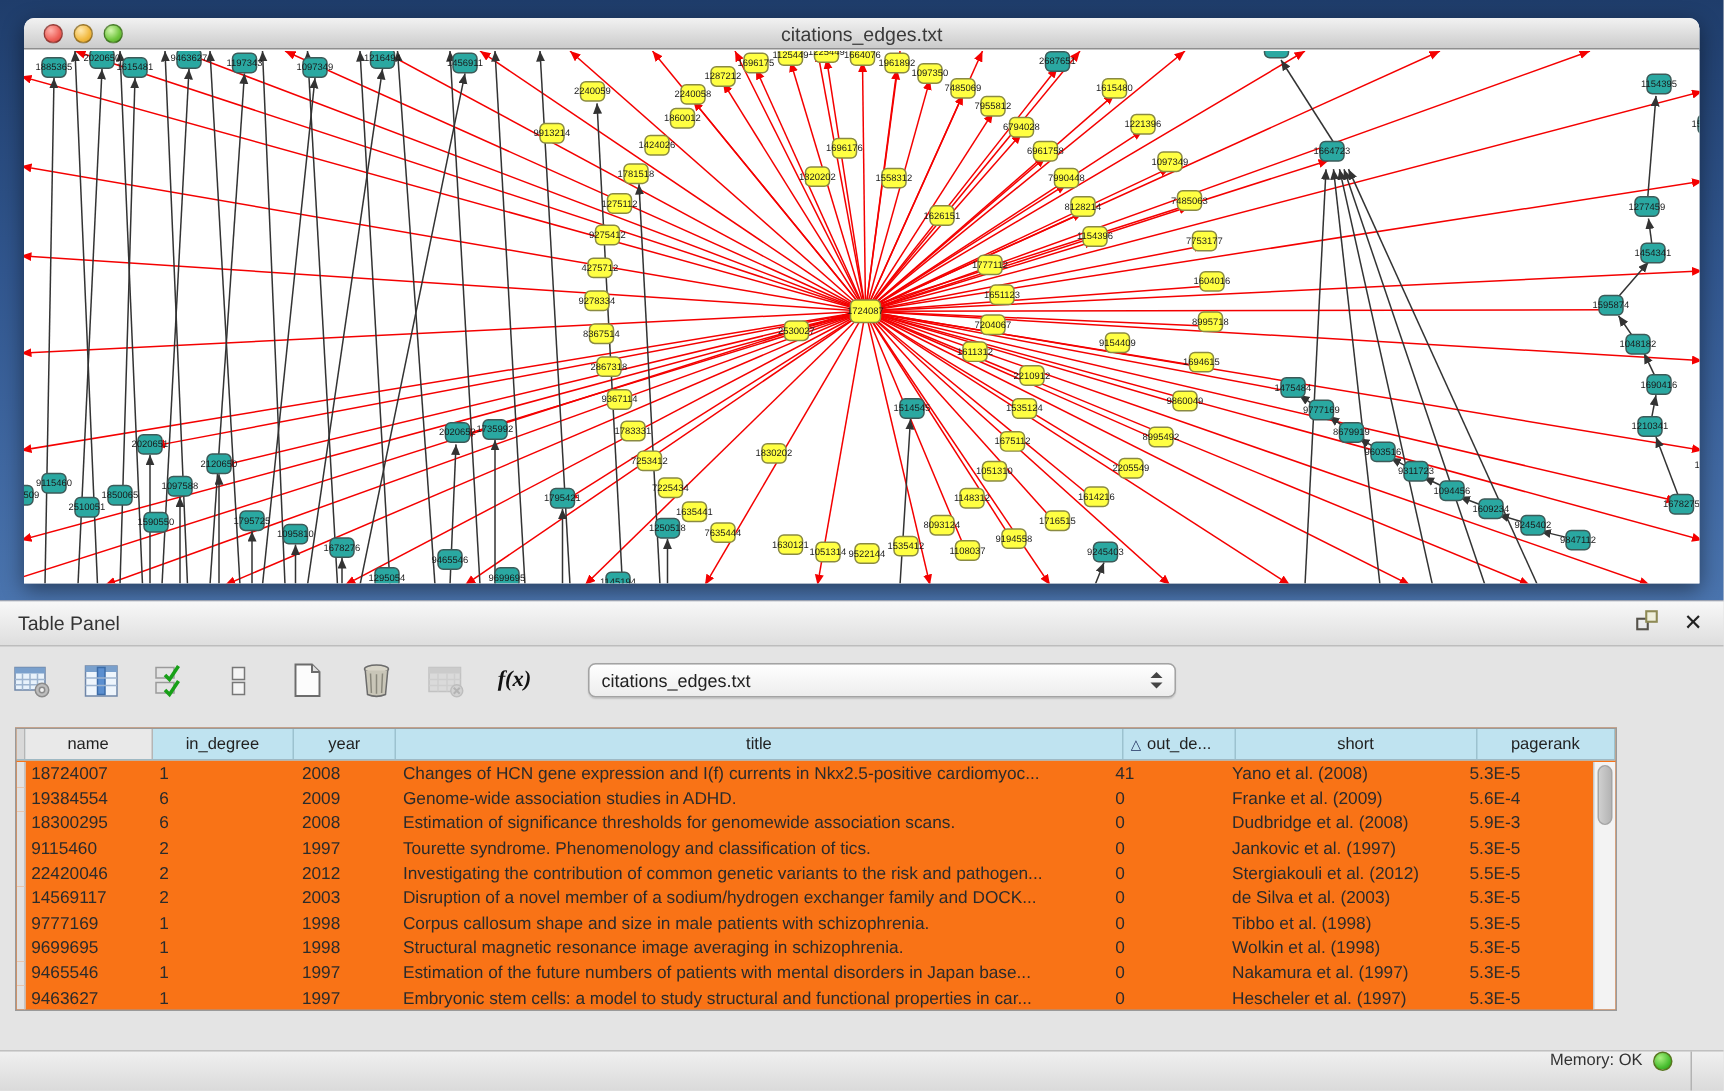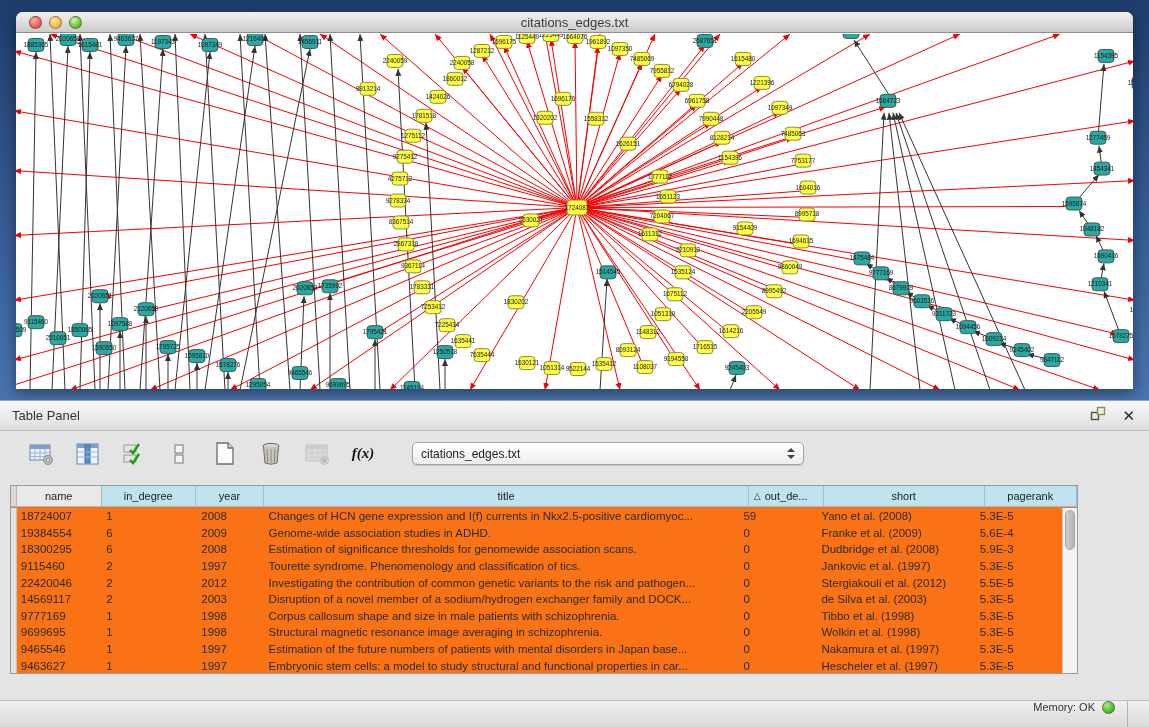--- a/index.html
+++ b/index.html
@@ -26,21 +26,21 @@
 
   
   .table-panel { position:absolute; left:0; top:400px; width:1149px; height:327px;
     background:#e4e4e4; border-top:1px solid #9aa2b2; }
   .panel-header { height:30px; background:linear-gradient(#f8f8f8,#dedede);
     border-bottom:1px solid #bdbdbd; display:flex; align-items:center; }
   .panel-title { margin-left:12px; font-size:13px; color:#333; }
   .panel-header-icons { margin-left:auto; margin-right:14px; display:flex; align-items:center; gap:16px; }
   .close-x { font-size:15px; font-weight:bold; color:#222; line-height:1; cursor:default; }
 
-  .toolbar { height:45px; display:flex; align-items:center; padding-left:28px; gap:20px; }
+  .toolbar { height:45px; display:flex; align-items:center; padding-left:8px; gap:20px; }
   .tb-icon { width:26px; height:26px; display:flex; align-items:center; justify-content:center; }
   .fx { font-family:"Liberation Serif","DejaVu Serif",serif; font-style:italic;
     font-size:15px; font-weight:bold; color:#111; }
   .net-select { margin-left:16px; width:392px; height:23px;
     background:linear-gradient(#ffffff,#ededed); border:1px solid #a3a3a3; border-radius:5px;
     box-shadow:0 1px 1px rgba(0,0,0,.15); display:flex; align-items:center; padding:0 8px;
     font-size:12px; color:#222; }
   .spin { margin-left:auto; display:flex; flex-direction:column; line-height:4px; }
   .spin b { width:0; height:0; border-left:4px solid transparent; border-right:4px solid transparent; }
   .spin .up { border-bottom:4px solid #444; margin-bottom:3px; }
@@ -595,21 +595,21 @@
       <div class="th c-fill"></div>
     </div>
 
     <div class="tbody">
       <div class="tr">
         <div class="td gutter"></div>
         <div class="td c-name">18724007</div>
         <div class="td c-in">1</div>
         <div class="td c-year">2008</div>
         <div class="td c-title">Changes of HCN gene expression and I(f) currents in Nkx2.5-positive cardiomyoc...</div>
-        <div class="td c-out">59</div>
+        <div class="td c-out">41</div>
         <div class="td c-short">Yano et al. (2008)</div>
         <div class="td c-pr">5.3E-5</div>
       </div>
       <div class="tr">
         <div class="td gutter"></div>
         <div class="td c-name">19384554</div>
         <div class="td c-in">6</div>
         <div class="td c-year">2009</div>
         <div class="td c-title">Genome-wide association studies in ADHD.</div>
         <div class="td c-out">0</div>

